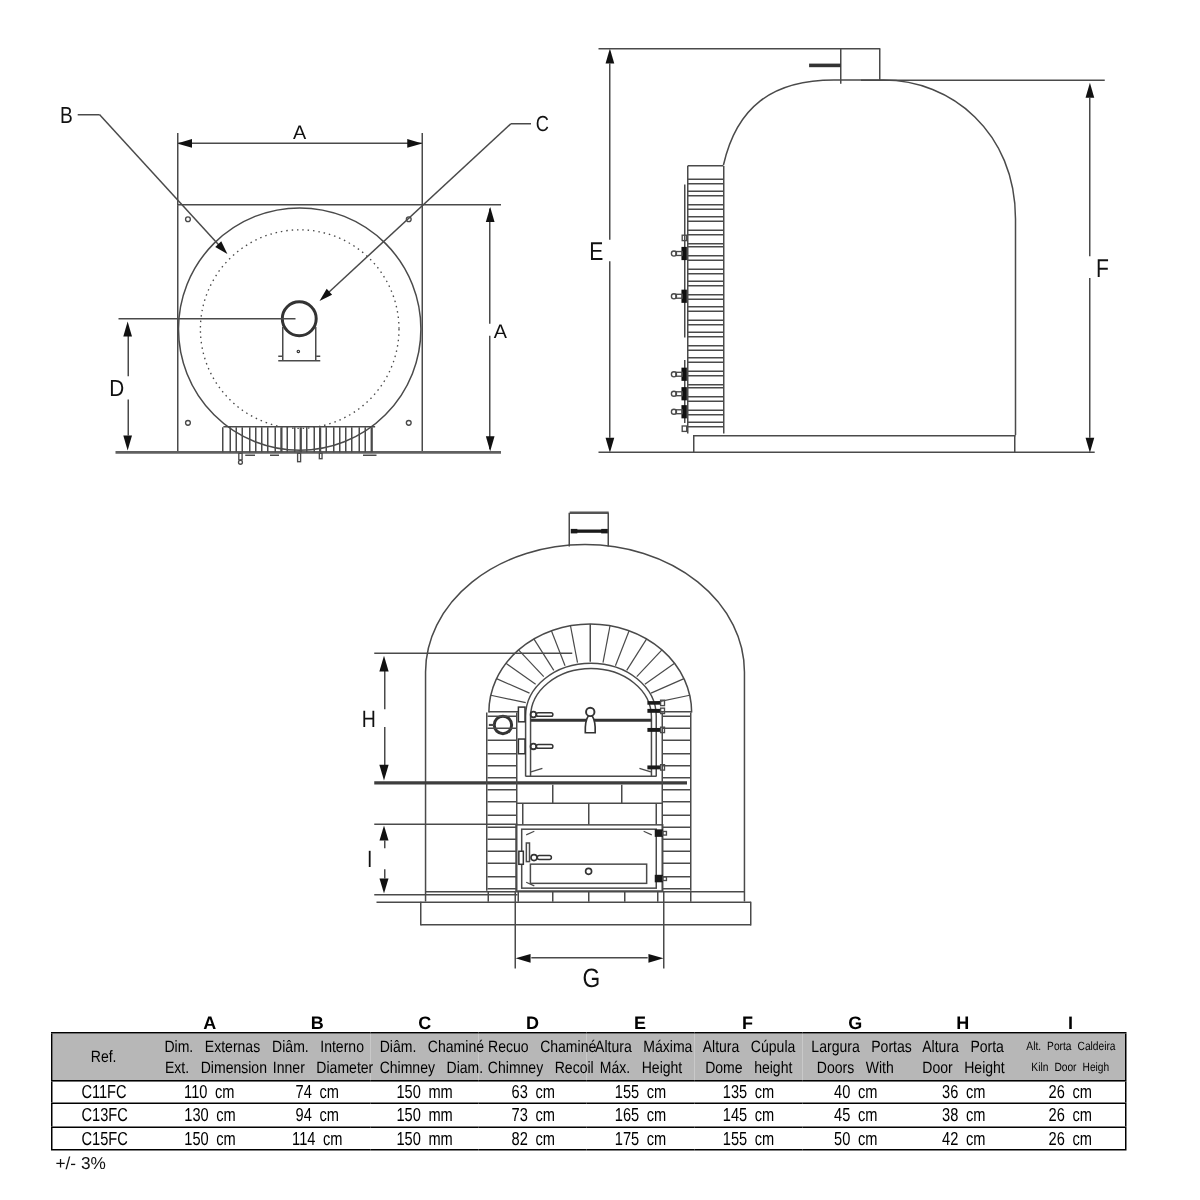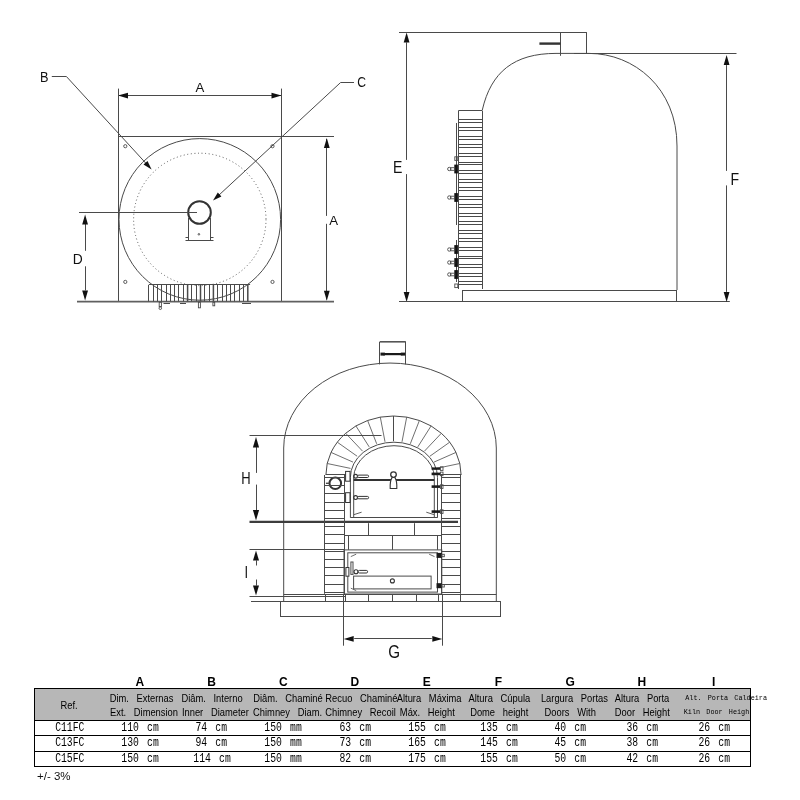--- a/index.html
+++ b/index.html
@@ -5,24 +5,24 @@
 .page{position:relative;width:800px;height:800px;overflow:hidden;background:#fff;
   font-family:"Liberation Sans",sans-serif;}
 .spec{position:absolute;left:34px;top:688px;border-collapse:collapse;table-layout:fixed;
   border:1px solid #000;width:716.5px;}
 .spec td{border-top:1px solid #000;border-bottom:1px solid #000;text-align:center;
   padding:0;white-space:nowrap;}
 .spec .cx{display:inline-block;transform:scaleX(0.85);transform-origin:50% 50%;word-spacing:6px;}
 .spec .dx{display:inline-block;transform:scaleX(0.78);transform-origin:50% 50%;word-spacing:3px;}
 .spec tr.h td{background:#b7b7b7;height:30px;font-size:11px;vertical-align:middle;padding-top:1px;}
 .spec tr.h td div{line-height:14.4px;}
-.spec tr.h td.sm{font-size:8px;font-family:Liberation Mono, monospace;}
+.spec tr.h td.sm{font-size:8px;}
 .spec tr.h td.sm .cx{word-spacing:2.5px;}
 .spec tr.h td.ref{font-size:11px;margin-top:28px;}
-.spec tr.d td{height:14.3px;font-size:12.5px;font-family:Liberation Mono, monospace;}
+.spec tr.d td{height:14.3px;font-size:12.5px;}
 .colL{position:absolute;top:675.5px;width:30px;text-align:center;font-size:12px;font-weight:bold;color:#000;line-height:12px;}
 .tol{position:absolute;left:37px;top:770px;font-size:11.5px;color:#111;}
 </style></head>
 <body>
 <div class="page">
 <svg width="800" height="800" viewBox="0 0 800 800" style="position:absolute;left:0;top:0">
       <line x1="118" y1="136.5" x2="334" y2="136.5" stroke="#4a4a4a" stroke-width="1" stroke-linecap="butt"></line>
 <line x1="118.5" y1="136.8" x2="118.5" y2="301.4" stroke="#4a4a4a" stroke-width="1" stroke-linecap="butt"></line>
 <line x1="281.5" y1="136.8" x2="281.5" y2="301.4" stroke="#4a4a4a" stroke-width="1" stroke-linecap="butt"></line>
 <line x1="77" y1="301.6" x2="334" y2="301.6" stroke="#606060" stroke-width="1.8" stroke-linecap="butt"></line>

